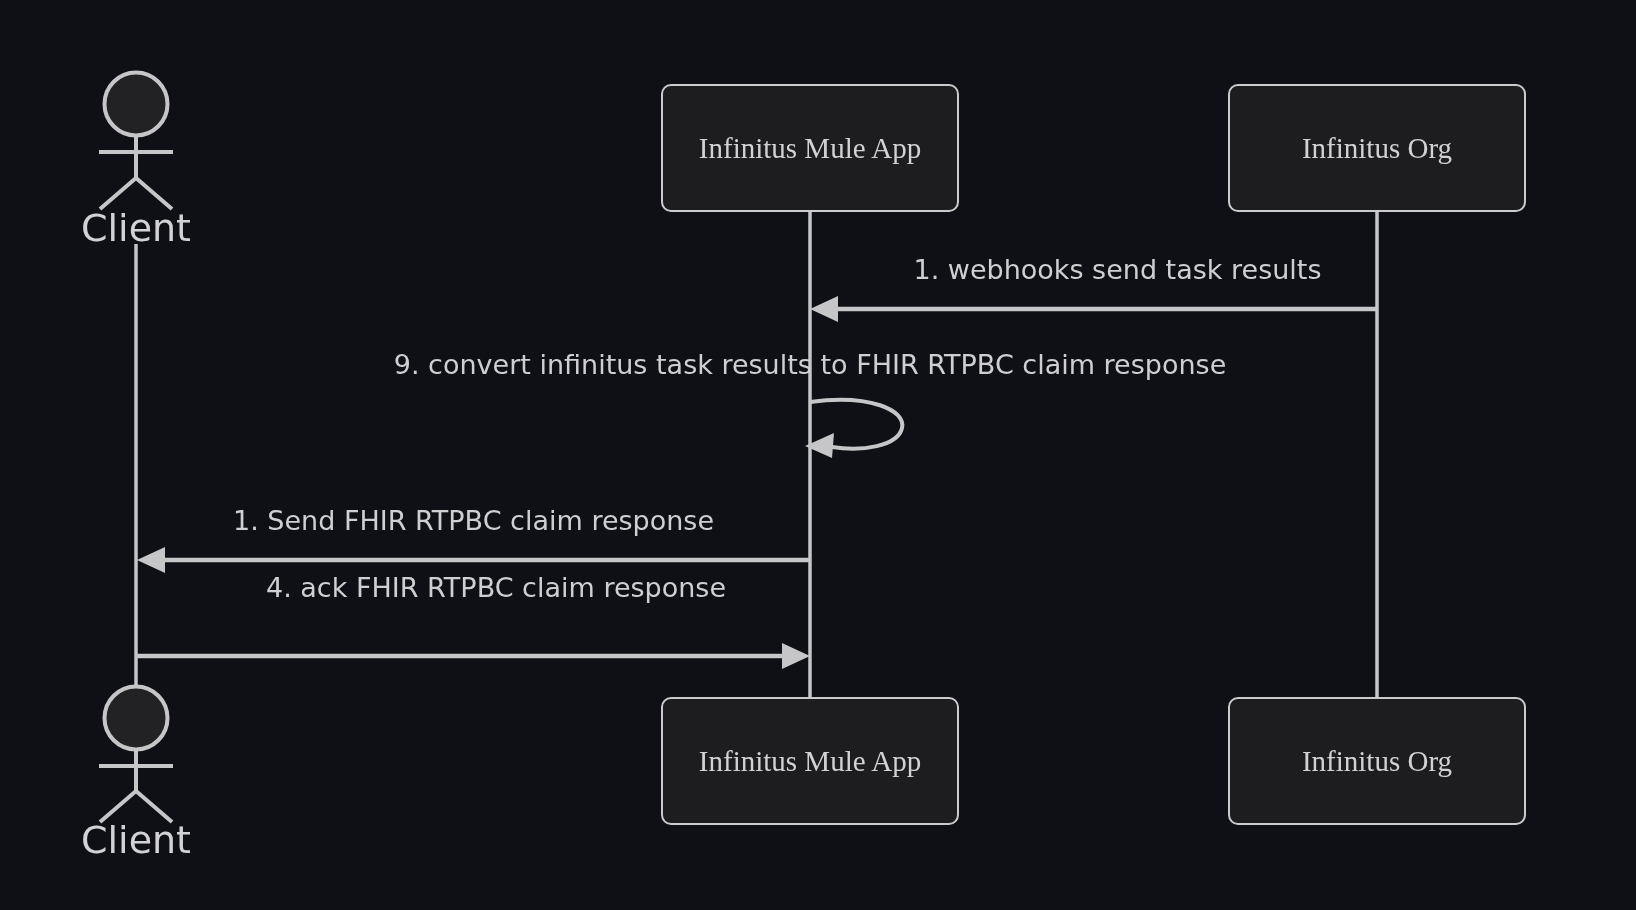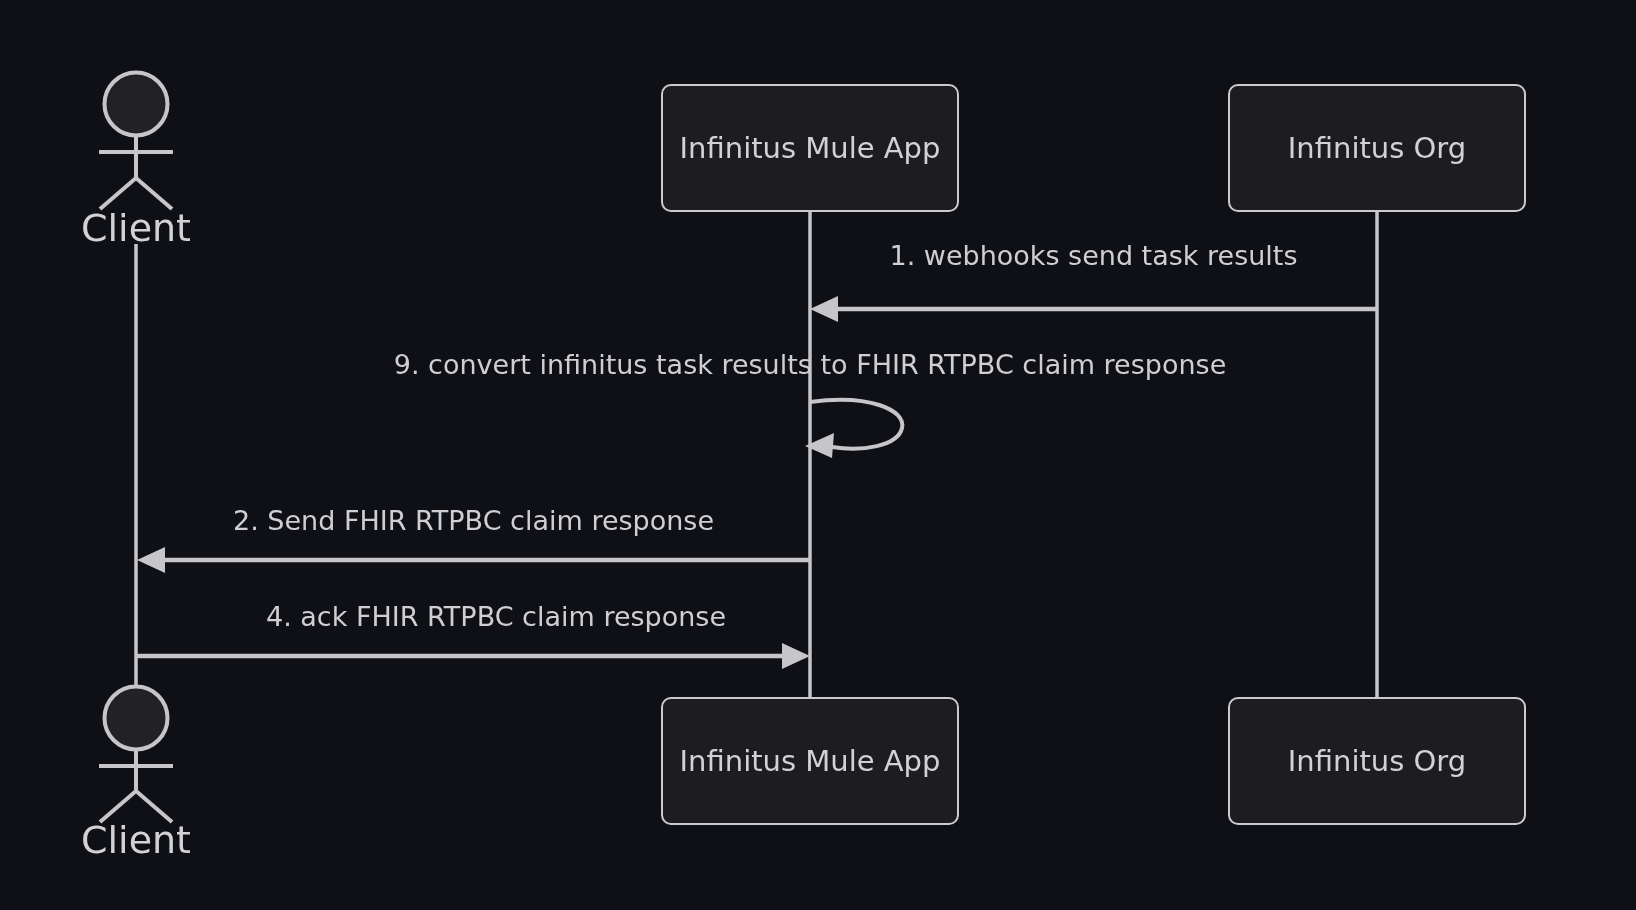--- a/index.html
+++ b/index.html
@@ -25,20 +25,21 @@
     position: absolute;
     width: 298px;
     height: 128px;
     background: #1d1d20;
     border: 2px solid #cbcbcd;
     border-radius: 10px;
     display: flex;
     align-items: center;
     justify-content: center;
     box-sizing: border-box;
+    font-family: Liberation Serif, serif;
   }
   .participant-box .box-label {
     color: #d2d2d4;
     font-size: 29px;
     white-space: nowrap;
   }
   .actor-label {
     position: absolute;
     width: 200px;
     text-align: center;
@@ -114,18 +115,18 @@
     <span class="box-label">Infinitus Org</span>
   </div>
 
   <div class="participant-box" style="left:661px; top:697px;">
     <span class="box-label">Infinitus Mule App</span>
   </div>
   <div class="participant-box" style="left:1228px; top:697px;">
     <span class="box-label">Infinitus Org</span>
   </div>
 
-  <div class="message-label" style="left:810px; width:567px; top:240px;">1. webhooks send task results</div>
+  <div class="message-label" style="left:810px; width:567px; top:254px;padding-left:24px;">1. webhooks send task results</div>
   <div class="message-label" style="left:366px; width:888px; top:349px;">9. convert infinitus task results to FHIR RTPBC claim response</div>
-  <div class="message-label" style="left:137px; width:673px; top:505px;">2. Send FHIR RTPBC claim response</div>
-  <div class="message-label" style="left:137px; width:718px; top:601px;">4. ack FHIR RTPBC claim response</div>
+  <div class="message-label" style="left:137px; width:673px; top:505px;">1. Send FHIR RTPBC claim response</div>
+  <div class="message-label" style="left:137px; width:718px; top:572px;">4. ack FHIR RTPBC claim response</div>
 
 </div>
 
 </body></html>

